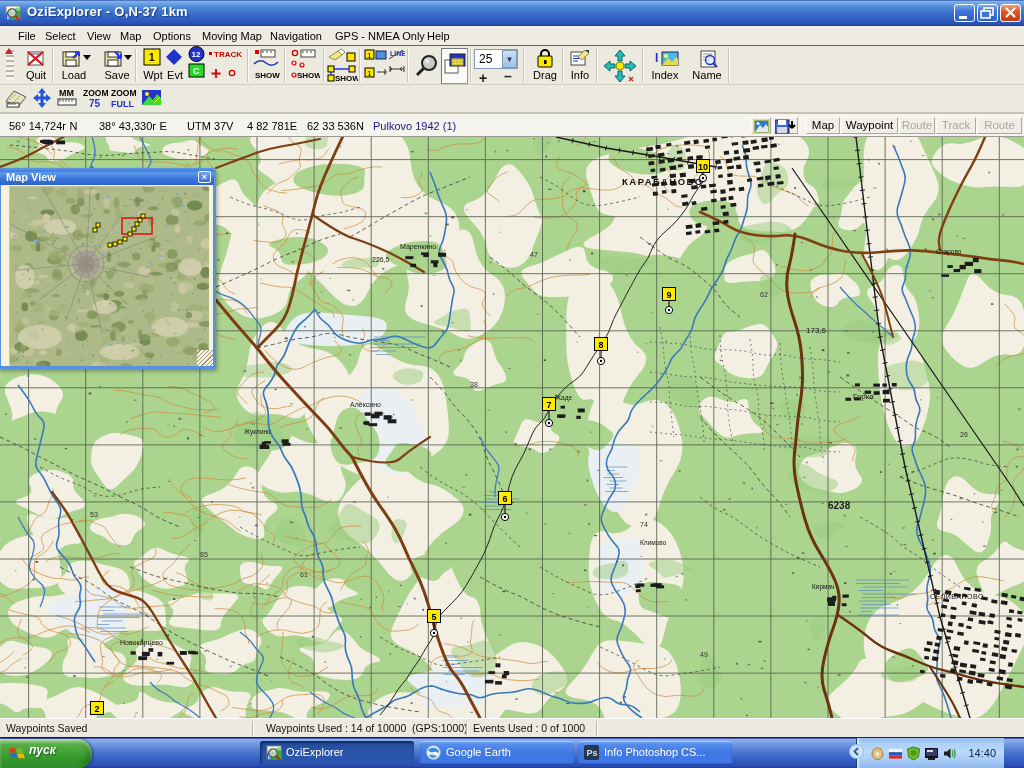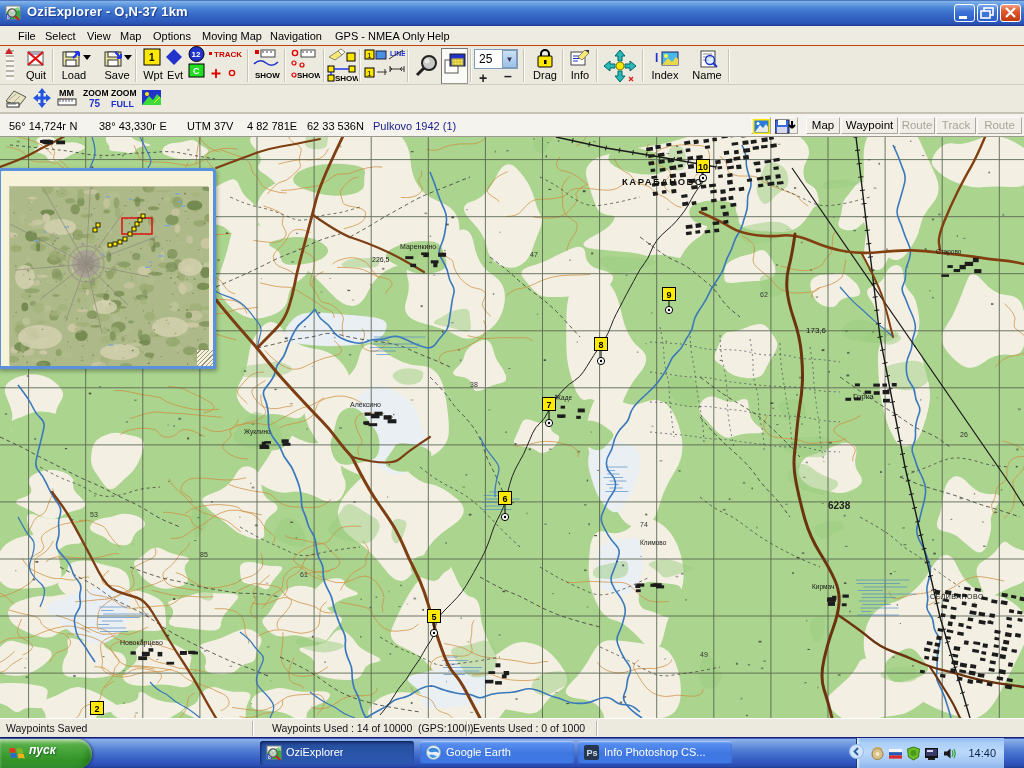--- a/index.html
+++ b/index.html
@@ -1437,20 +1437,21 @@
           <line x1="434.0" y1="485.0" x2="434.0" y2="496.0" stroke="#000" stroke-width="1"></line>
           <circle cx="434.0" cy="496.0" r="3.6" fill="#fff" stroke="#000" stroke-width="1"></circle>
           <circle cx="434.0" cy="496.0" r="1.2" fill="#000"></circle>
           <rect x="427.5" y="472.5" width="13" height="13" fill="#ffea00" stroke="#000" stroke-width="1"></rect>
           <text x="434.0" y="482.5" font-size="9" font-weight="bold" fill="#000" text-anchor="middle" font-family="Liberation Sans,sans-serif">5</text>
           <rect x="90.5" y="564.5" width="13" height="13" fill="#ffea00" stroke="#000" stroke-width="1"></rect>
           <text x="97.0" y="574.5" font-size="9" font-weight="bold" fill="#000" text-anchor="middle" font-family="Liberation Sans,sans-serif">2</text>
         </g>
       </svg></div>
 <div class="abs" id="mapview">
+  <div id="mv-title">Map View<div id="mv-x">×</div></div>
   <div id="mv-img"><svg width="199" height="179" viewBox="0 0 199 179">
           <rect width="199" height="179" fill="#adb988"></rect>
           <ellipse cx="94.4" cy="117.7" rx="5.8" ry="1.9" fill="#9aa970" opacity="0.95"></ellipse>
           <ellipse cx="96.0" cy="115.2" rx="4.5" ry="5.3" fill="#cfc9a6" opacity="0.77"></ellipse>
           <ellipse cx="131.6" cy="26.0" rx="4.4" ry="2.0" fill="#cfc9a6" opacity="0.57"></ellipse>
           <ellipse cx="162.9" cy="13.4" rx="6.0" ry="2.8" fill="#a2b17a" opacity="0.87"></ellipse>
           <ellipse cx="17.4" cy="164.5" rx="6.8" ry="4.4" fill="#cfc9a6" opacity="0.59"></ellipse>
           <ellipse cx="196.4" cy="169.5" rx="2.2" ry="3.2" fill="#bfc69b" opacity="0.77"></ellipse>
           <ellipse cx="175.5" cy="99.9" rx="7.8" ry="5.5" fill="#bfc69b" opacity="0.75"></ellipse>
           <ellipse cx="16.6" cy="108.7" rx="5.8" ry="3.5" fill="#a2b17a" opacity="0.77"></ellipse>
@@ -1924,21 +1925,21 @@
           <rect x="122.0" y="40.0" width="4" height="4" fill="#ffea00" stroke="#000" stroke-width="0.8"></rect>
           <rect x="125.0" y="35.0" width="4" height="4" fill="#ffea00" stroke="#000" stroke-width="0.8"></rect>
           <rect x="128.0" y="31.0" width="4" height="4" fill="#ffea00" stroke="#000" stroke-width="0.8"></rect>
           <rect x="131.0" y="27.0" width="4" height="4" fill="#ffea00" stroke="#000" stroke-width="0.8"></rect>
         </svg></div>
   <div id="mv-grip"></div>
 </div>
 <div class="abs" id="statusbar">
   <span class="sbt" style="left:6px">Waypoints Saved</span>
   <div class="sbsep" style="left:252px"></div>
-  <span class="sbt" style="left:272px">Waypoints Used : 14 of 10000&nbsp;&nbsp;(GPS:1000)</span>
+  <span class="sbt" style="left:266px">Waypoints Used : 14 of 10000&nbsp;&nbsp;(GPS:1000)</span>
   <div class="sbsep" style="left:466px"></div>
   <span class="sbt" style="left:473px">Events Used : 0 of 1000</span>
   <div class="sbsep" style="left:596px"></div>
 </div>
 <div class="abs" id="taskbar">
       <div id="startbtn"></div>
       <div class="abs" style="left:8px;top:7px;width:17px;height:16px"><svg width="17" height="16" viewBox="0 0 17 16">
           <path d="M1,4 C3,2.5 5,2.5 7,3.5 L8,8 C6,7 4,7 2,8.5Z" fill="#e03a1e"></path>
           <path d="M8,3.7 C10,2.7 12,2.7 14.5,4 L15.5,8.5 C13,7.5 11,7.5 9,8.2Z" fill="#7ab82a"></path>
           <path d="M2.3,9 C4,7.7 6,7.7 8.2,8.6 L9.2,13 C7,12 5,12.2 3.4,13.5Z" fill="#2a6ad8"></path>

